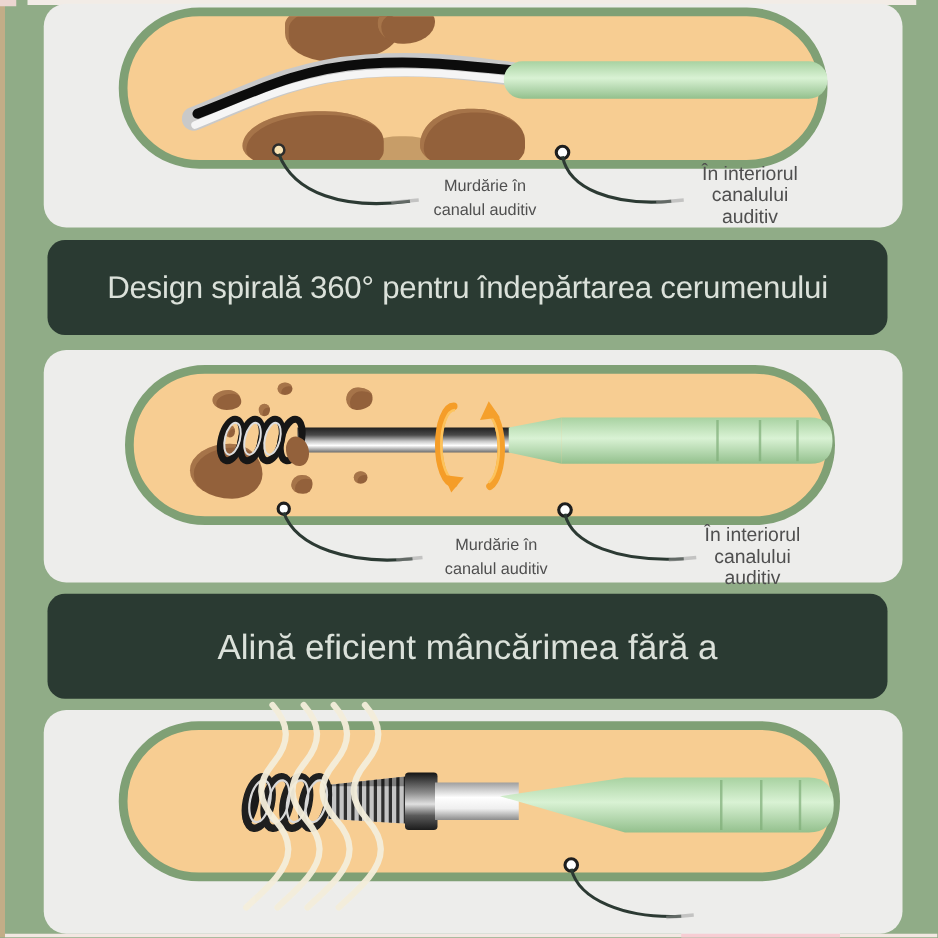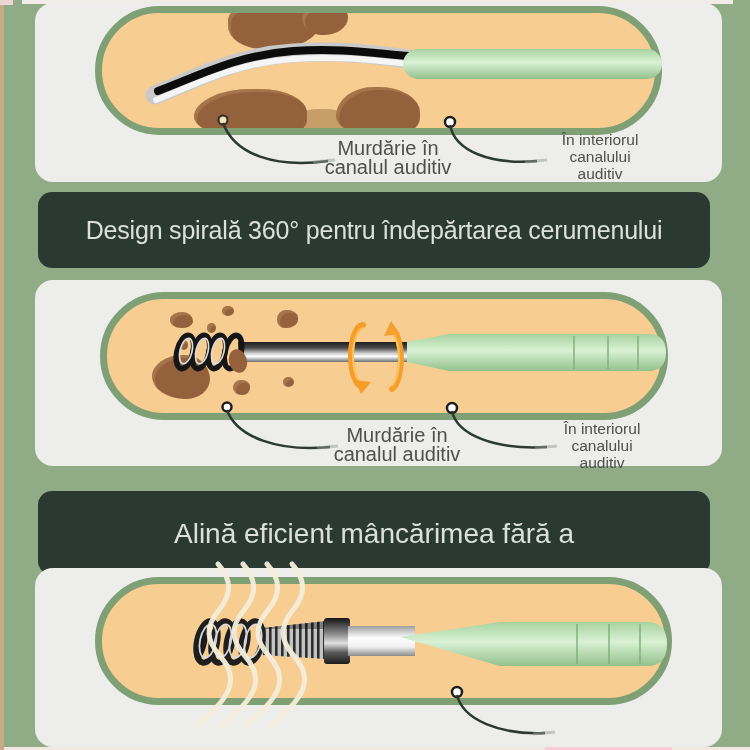--- a/index.html
+++ b/index.html
@@ -17,34 +17,34 @@
   .panel{background:#ededeb;border-radius:18px;}
   #panel1{left:35px;top:3px;width:687px;height:179px;}
   #panel2{left:35px;top:280px;width:687px;height:186px;}
   #panel3{left:35px;top:568px;width:687px;height:179px;}
 
   
   .banner{left:38px;width:672px;background:#2a3a32;border-radius:14px;
           display:flex;flex-direction:column;align-items:center;justify-content:center;
           color:#dbe1da;text-align:left;}
   #banner1{top:192px;height:76px;font-size:25px;letter-spacing:-0.2px;font-weight:500;}
-  #banner2{top:491px;height:84px;font-size:28px;line-height:35px;font-weight:500;}
+  #banner2{top:475px;height:84px;font-size:28px;line-height:35px;font-weight:500;}
 
   
   .capsule{position:absolute;background:#f7cd92;border:7px solid #7fa075;border-radius:65px;overflow:hidden;}
   #capsule1{left:60px;top:3px;width:553px;height:115px;}
   #capsule2{left:65px;top:12px;width:554px;height:114px;}
   #capsule3{left:60px;top:9px;width:563px;height:114px;}
 
   .blob{position:absolute;background:#93613b;box-shadow:inset 3px 3px 0 rgba(190,140,90,.45);}
   .blob.light{background:#c79d68;box-shadow:none;}
 
   svg.overlay{position:absolute;left:0;top:0;overflow:visible;}
 
-  .callout{position:absolute;color:#4f4f4f;font-size:20px;line-height:19px;
+  .callout{position:absolute;color:#4f4f4f;font-size:13px;line-height:19px;
            text-align:center;white-space:nowrap;transform:translateX(-50%);}
   .callout.small{font-size:15.5px;line-height:17px;}
 </style>
 </head>
 <body>
 
 <div class="abs left-strip"></div>
 <div class="abs top-strip-pink"></div>
 <div class="abs top-strip-cream"></div>
 <div class="abs bottom-strip"></div>

